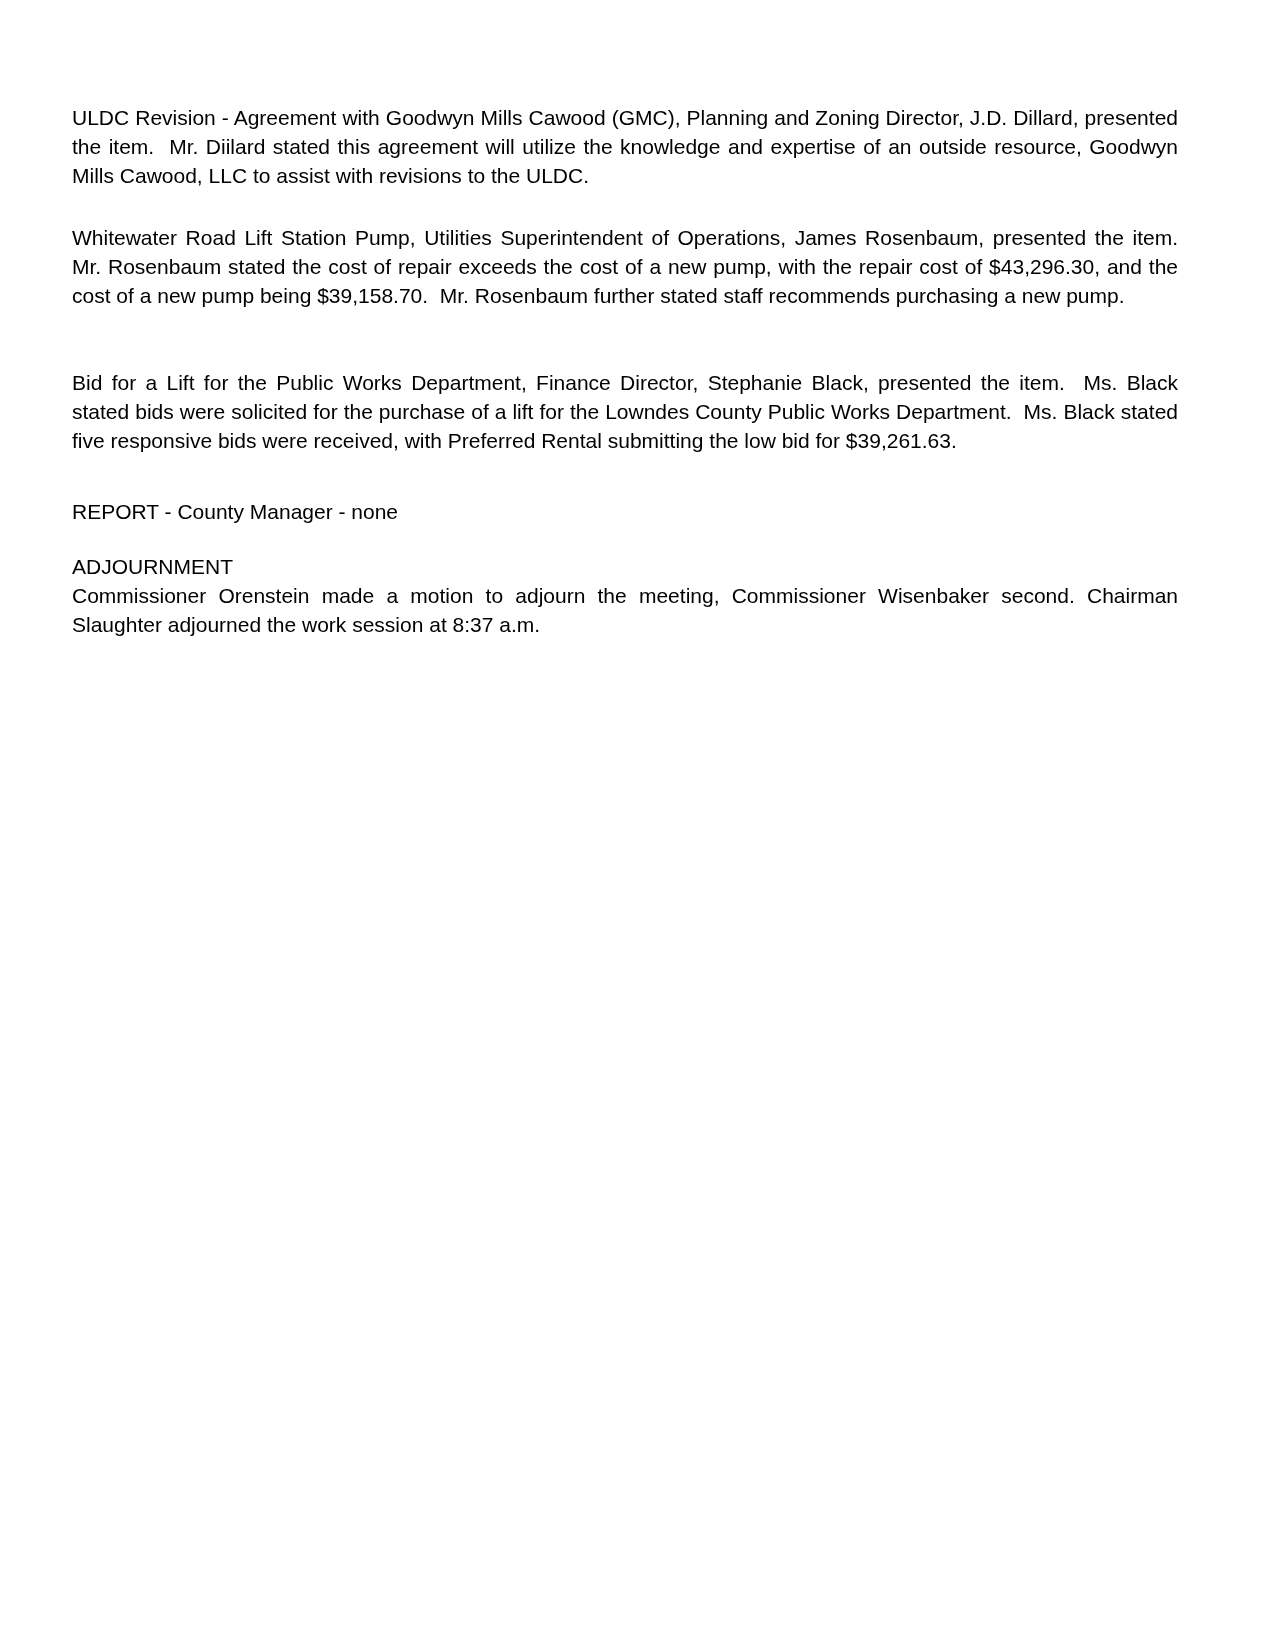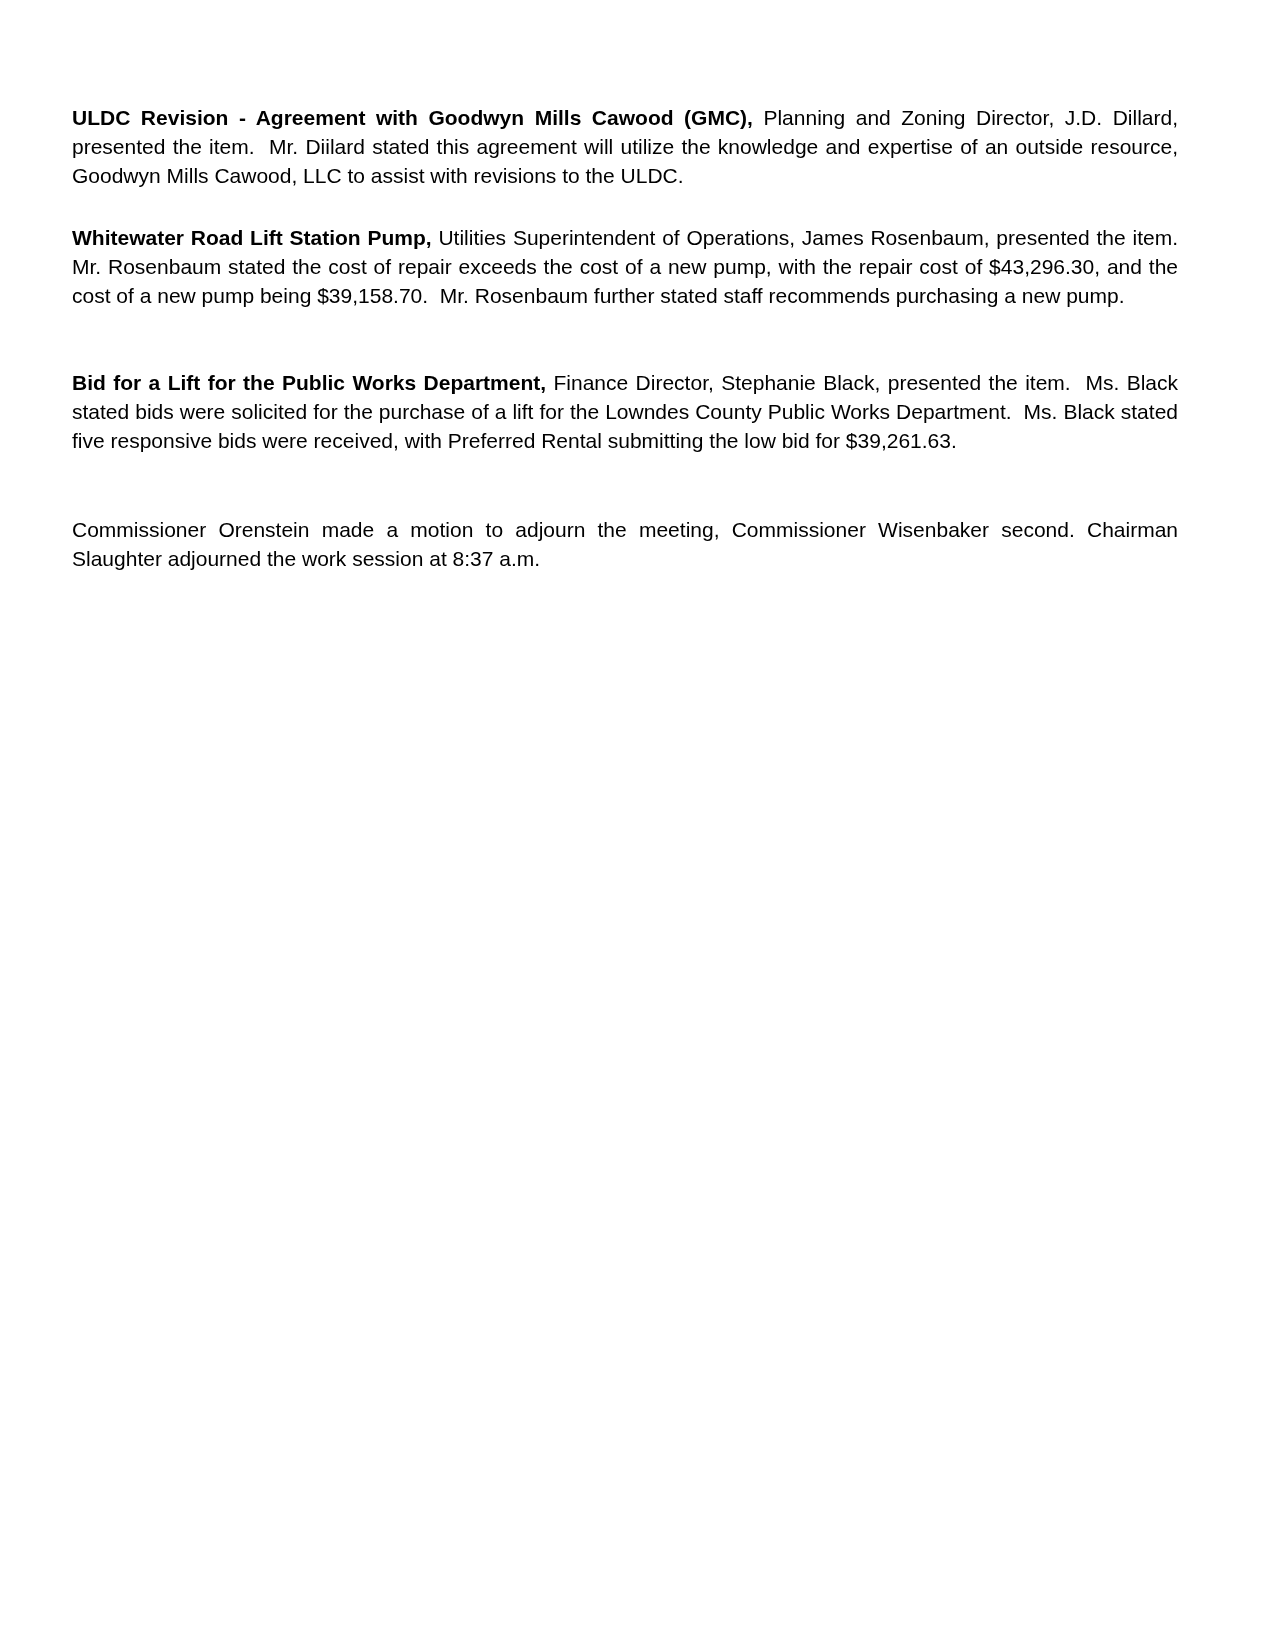--- a/index.html
+++ b/index.html
@@ -23,41 +23,43 @@
     width: 1106px;
     font-size: 21px;
     line-height: 29px;
     text-align: justify;
   }
   .content p {
     margin: 0;
     white-space: pre-wrap;
   }
   .lead, .heading {
-    font-weight: bold;
+    font-weight: normal;
   }
   p.para-uldc        { margin-bottom: 33px; }
   p.para-whitewater  { margin-bottom: 58px; }
   p.heading-bid      { margin-bottom: 25px; text-align: left; }
-  p.para-bid         { margin-bottom: 60px; }
+  p.para-bid         { margin-bottom: 42px; }
   p.line-report      { margin-bottom: 26px; text-align: left; }
   p.heading-adjourn  { margin-bottom: 0;    text-align: left; }
   p.para-adjourn     { margin-bottom: 16px; }
 </style>
 </head>
 <body>
 
 <div class="page">
   <div class="content">
 
     <p class="para-uldc"><span class="lead">ULDC Revision - Agreement with Goodwyn Mills Cawood (GMC),</span><span> Planning and Zoning Director, J.D. Dillard, presented the item.  Mr. Diilard stated this agreement will utilize the knowledge and expertise of an outside resource, Goodwyn Mills Cawood, LLC to assist with revisions to the ULDC.</span></p>
 
     <p class="para-whitewater"><span class="lead">Whitewater Road Lift Station Pump,</span><span> Utilities Superintendent of Operations, James Rosenbaum, presented the item.  Mr. Rosenbaum stated the cost of repair exceeds the cost of a new pump, with the repair cost of $43,296.30, and the cost of a new pump being $39,158.70.  Mr. Rosenbaum further stated staff recommends purchasing a new pump.</span></p>
 
 
     <p class="para-bid"><span class="lead">Bid for a Lift for the Public Works Department,</span><span> Finance Director, Stephanie Black, presented the item.  Ms. Black stated bids were solicited for the purchase of a lift for the Lowndes County Public Works Department.  Ms. Black stated five responsive bids were received, with Preferred Rental submitting the low bid for $39,261.63.</span></p>
 
+    <p class="line-report"><span class="lead">REPORT - County Manager -</span><span> none</span></p>
 
+    <p class="heading-adjourn heading">ADJOURNMENT</p>
 
     <p class="para-adjourn"><span>Commissioner Orenstein made a motion to adjourn the meeting, Commissioner Wisenbaker second. Chairman Slaughter adjourned the work session at 8:37 a.m.</span></p>
 
   </div>
 </div>
 
 </body></html>

